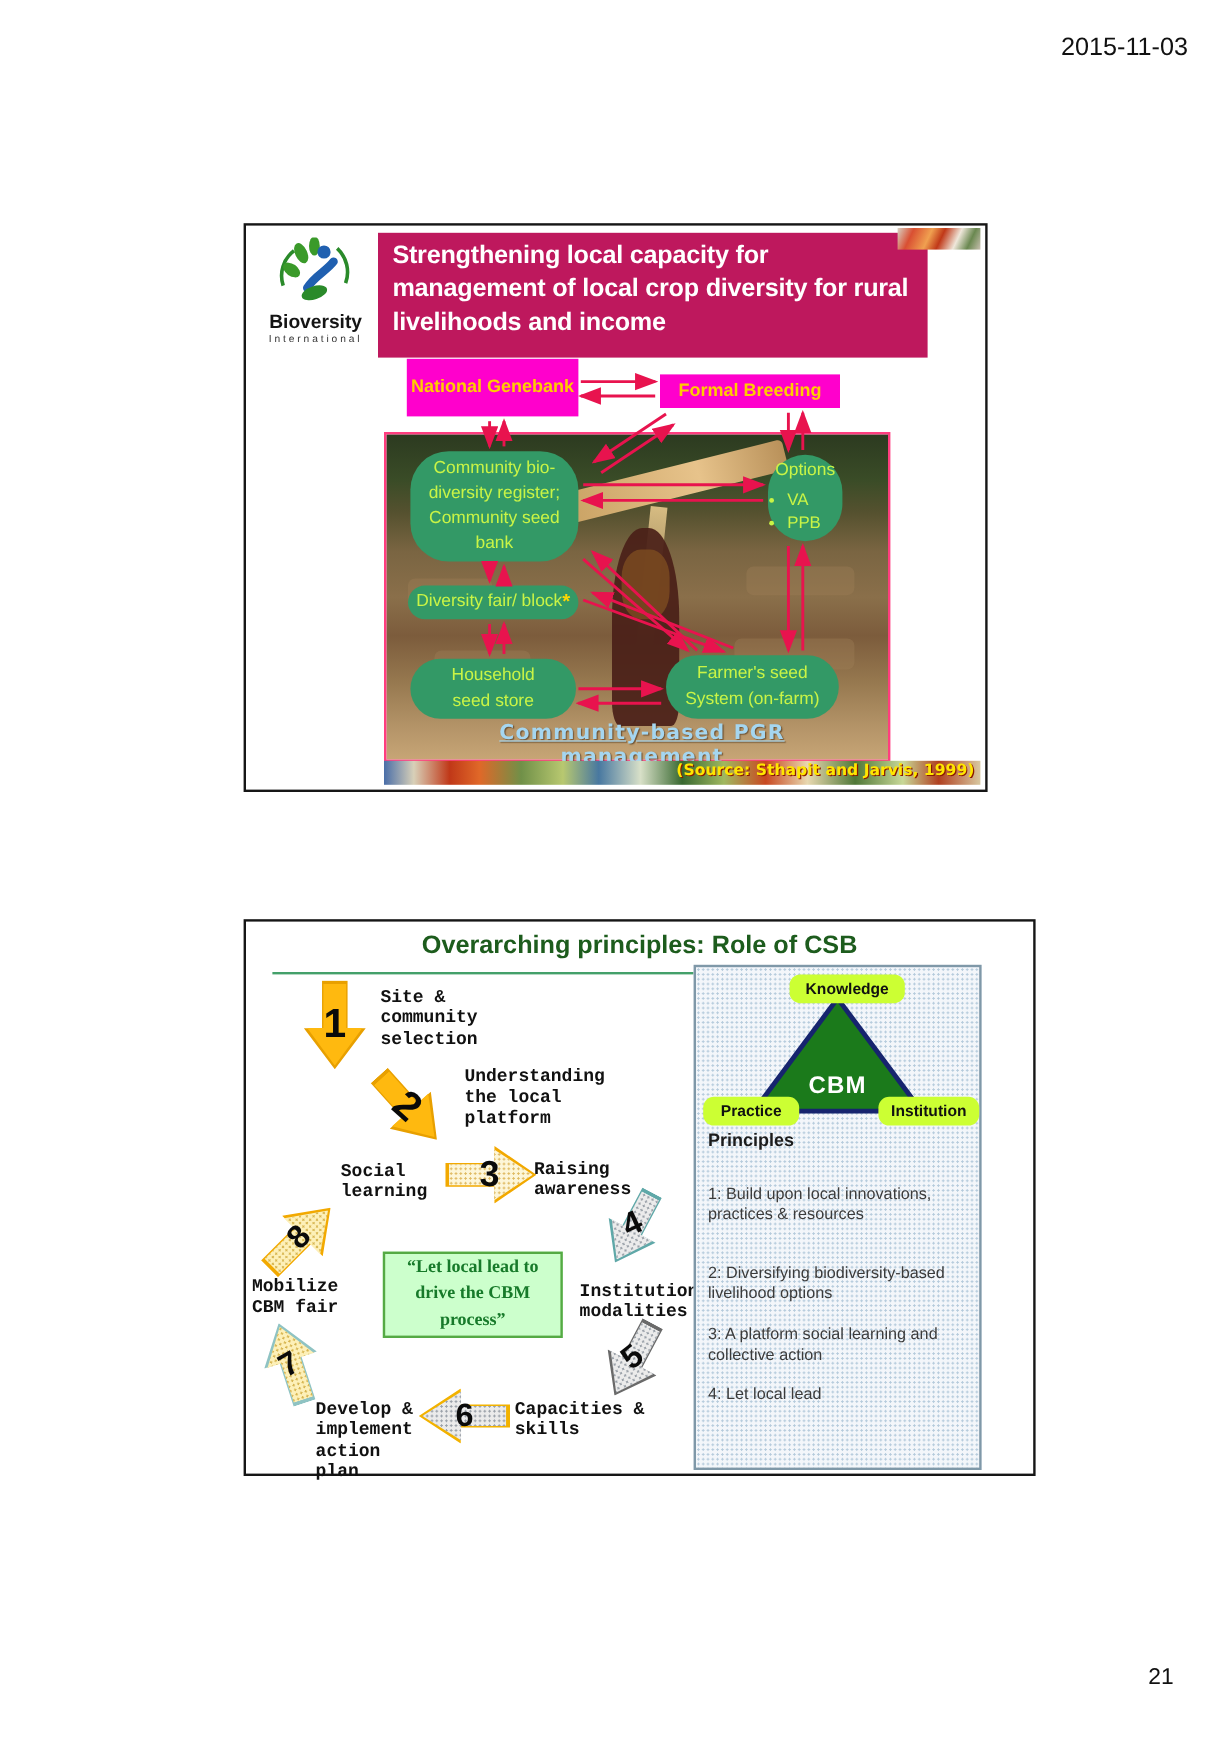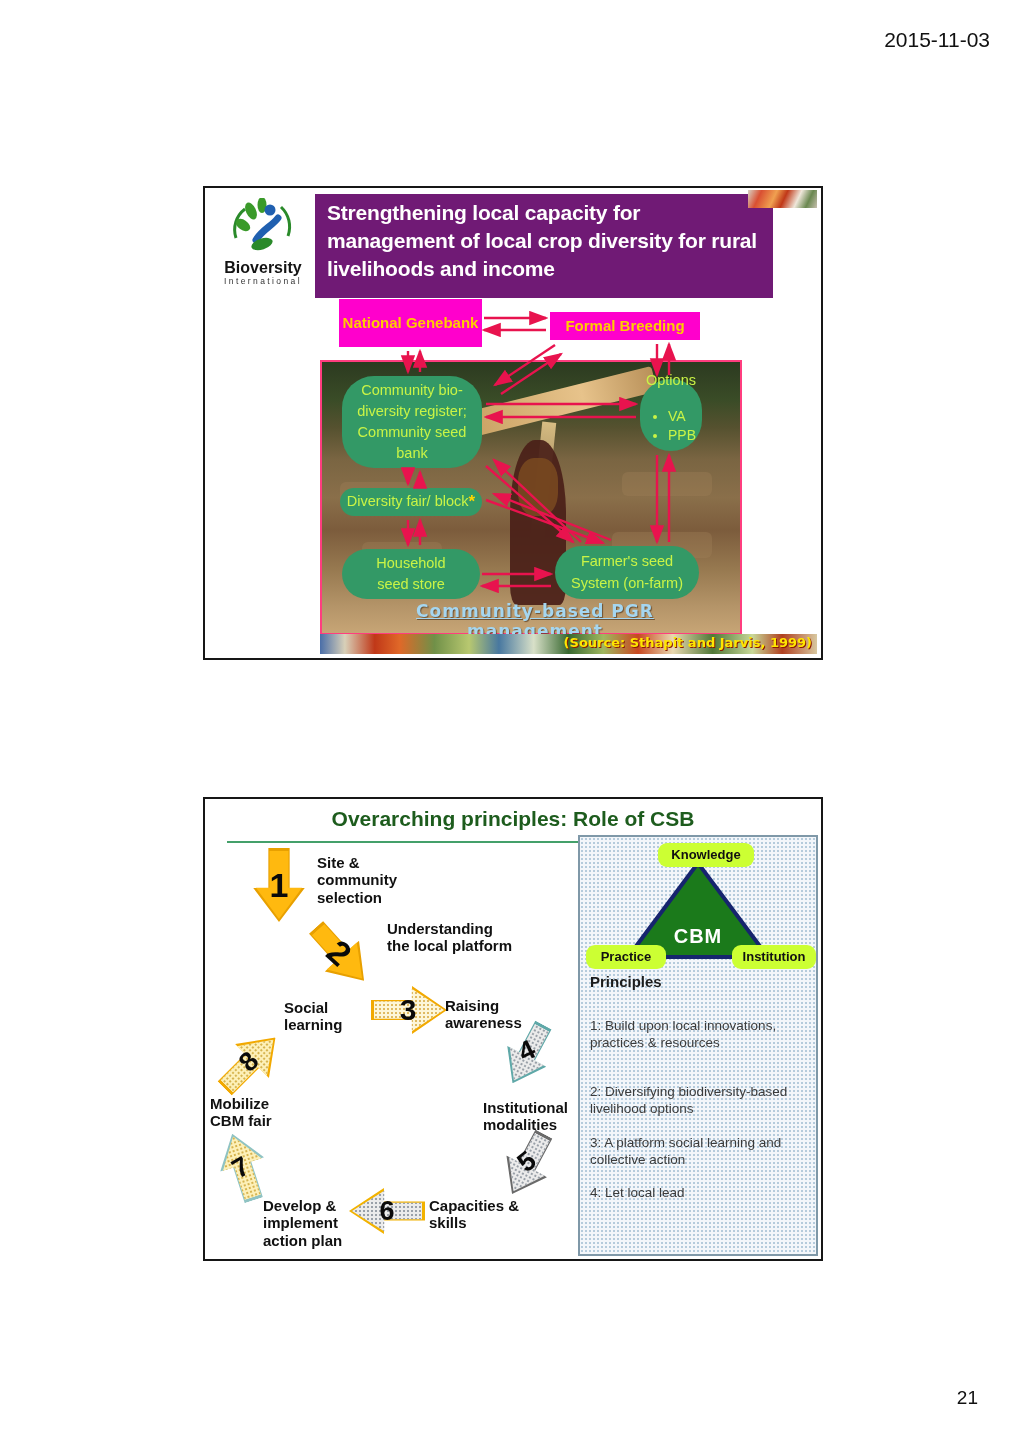--- a/index.html
+++ b/index.html
@@ -7,24 +7,24 @@
         font-family:"Liberation Sans",sans-serif;}
   .abs{position:absolute;}
 
   
   #date{top:28px;right:34px;font-size:21px;color:#111;}
   #pagenum{bottom:40px;right:46px;font-size:19px;color:#111;}
 
   
   .slide{position:absolute;background:#fff;border:2px solid #161616;}
   #slide1{left:203px;top:186px;width:616px;height:470px;}
-  #slide2{left:203px;top:797px;width:616px;height:460px;}
-
-  
-  #s1-title{left:110px;top:6px;width:436px;height:96px;background:#701a75;color:#fff;
+  #slide2{left:203px;top:766px;width:616px;height:460px;padding-left:40px;}
+
+  
+  #s1-title{left:110px;top:6px;width:436px;height:96px;background:#be185d;color:#fff;
     font-weight:bold;font-size:21px;line-height:1.33;padding:5px 10px 3px 12px;letter-spacing:-0.2px;}
   #s1-logo{left:8px;top:10px;width:100px;height:100px;text-align:center;}
   #s1-logo .lname{font-weight:bold;font-size:16px;color:#141414;line-height:1;}
   #s1-logo .lsub{font-size:8.5px;color:#333;letter-spacing:2.4px;line-height:1.4;}
   #s1-sliver{left:543px;top:2px;width:69px;height:18px;
     background:linear-gradient(115deg,#d8d2c4 0%,#d94f32 18%,#f0a050 38%,#c03818 52%,#efe7da 70%,#6a8850 85%,#c8c0b0 100%);}
 
   #s1-photo{left:115px;top:172px;width:422px;height:275px;border:2px solid #ff3d7f;box-sizing:border-box;
     background:linear-gradient(180deg,#2c3a20 0%,#3a4c27 14%,#55512f 24%,#7a6542 36%,#8a6f4a 50%,#7c5c3c 62%,#96784f 76%,#b49468 90%,#c7a576 100%);}
   .stone{position:absolute;background:rgba(160,130,90,0.35);border-radius:6px;}
@@ -37,21 +37,21 @@
   .mbox{background:#ff00cc;color:#ffcc00;font-weight:bold;text-align:center;
     display:flex;align-items:center;justify-content:center;line-height:1.5;}
   #b-ng{left:134px;top:111px;width:143px;height:48px;font-size:15px;}
   #b-fb{left:345px;top:124px;width:150px;height:28px;font-size:15px;}
 
   .gbox{background:#339966;color:#c9f446;text-align:center;font-size:14.5px;line-height:1.45;
     display:flex;align-items:center;justify-content:center;box-sizing:border-box;border-radius:32px;}
   #b-comm{left:137px;top:188px;width:140px;height:92px;padding:0 6px;}
   #b-opt{left:435px;top:191px;width:62px;height:72px;flex-direction:column;align-items:flex-start;padding:2px 4px;}
   #b-opt .oh{width:100%;text-align:center;}
-  #b-opt ul{margin:16px;padding:0 0 0 8px;list-style:disc outside;text-align:left;}
+  #b-opt ul{margin:4px;padding:0 0 0 8px;list-style:disc outside;text-align:left;}
   #b-opt li{margin:0;font-size:14px;line-height:1.35;}
   #b-fair{left:135px;top:300px;width:142px;height:28px;}
   #b-fair .star{color:#ffd700;font-weight:bold;font-size:17px;}
   #b-house{left:137px;top:361px;width:138px;height:50px;padding:0 18px;}
   #b-farm{left:350px;top:358px;width:144px;height:53px;padding:4px 4px;}
 
   #s1-caption{left:140px;top:413px;width:380px;text-align:center;color:#a5d6f0;font-weight:bold;
     font-size:17px;letter-spacing:1px;text-decoration:underline;
     font-family:"DejaVu Sans",sans-serif;text-shadow:1px 1px 1px rgba(70,45,20,.65);}
   #s1-strip{left:115px;top:446px;width:497px;height:20px;
@@ -76,21 +76,21 @@
   #tri-wrap{left:40px;top:22px;width:156px;height:102px;}
   #cbm-label{left:50%;top:66px;transform:translateX(-50%);color:#fff;font-weight:bold;font-size:20px;letter-spacing:1px;}
   #pr-head{left:10px;top:136px;font-weight:bold;font-size:15px;color:#1c1c1c;}
   .pr{position:absolute;left:10px;width:205px;font-size:13.5px;line-height:1.26;color:#3b3b3b;}
   #pr-0{top:180px;} #pr-1{top:246px;} #pr-2{top:297px;} #pr-3{top:347px;} #pr-4{top:377px;}
 
   #quote{left:114px;top:275px;width:150px;height:72px;background:#ccffcc;border:2px solid #55aa44;
     box-sizing:border-box;display:flex;align-items:center;justify-content:center;text-align:center;
     font-family:"Liberation Serif",serif;font-weight:bold;font-size:15px;line-height:1.45;color:#177a2a;padding:2px;}
 
-  .slabel{position:absolute;font-family:Liberation Sans, sans-serif;font-weight:bold;font-size:15px;
+  .slabel{position:absolute;font-family:Liberation Mono, monospace;font-weight:bold;font-size:15px;
     line-height:1.15;color:#111;}
   #lb-0{left:112px;top:55px;width:95px;}
   #lb-1{left:182px;top:121px;width:130px;}
   #lb-2{left:240px;top:198px;width:90px;}
   #lb-3{left:278px;top:300px;width:95px;}
   #lb-4{left:224px;top:398px;width:110px;}
   #lb-5{left:58px;top:398px;width:88px;}
   #lb-6{left:5px;top:296px;width:85px;}
   #lb-7{left:79px;top:200px;width:70px;}
 
@@ -269,20 +269,21 @@
 
     <div class="slabel" id="lb-0">Site &amp; community selection</div>
     <div class="slabel" id="lb-1">Understanding the local platform</div>
     <div class="slabel" id="lb-2">Raising awareness</div>
     <div class="slabel" id="lb-3">Institutional modalities</div>
     <div class="slabel" id="lb-4">Capacities &amp; skills</div>
     <div class="slabel" id="lb-5">Develop &amp; implement action plan</div>
     <div class="slabel" id="lb-6">Mobilize CBM fair</div>
     <div class="slabel" id="lb-7">Social learning</div>
 
+    <div class="abs" id="quote">“Let local lead to drive the CBM process”</div>
 
     <div class="abs" id="s2-panel">
       <div class="abs" id="tri-wrap">
         <svg width="156" height="102" viewBox="0 0 156 102">
           <polygon points="78,4 8,98 148,98" fill="#1b7a1b" stroke="#16246e" stroke-width="4"></polygon>
         </svg>
         <span class="abs" id="cbm-label">CBM</span>
       </div>
       <div class="chip" id="chip-k">Knowledge</div>
       <div class="chip" id="chip-p">Practice</div>

